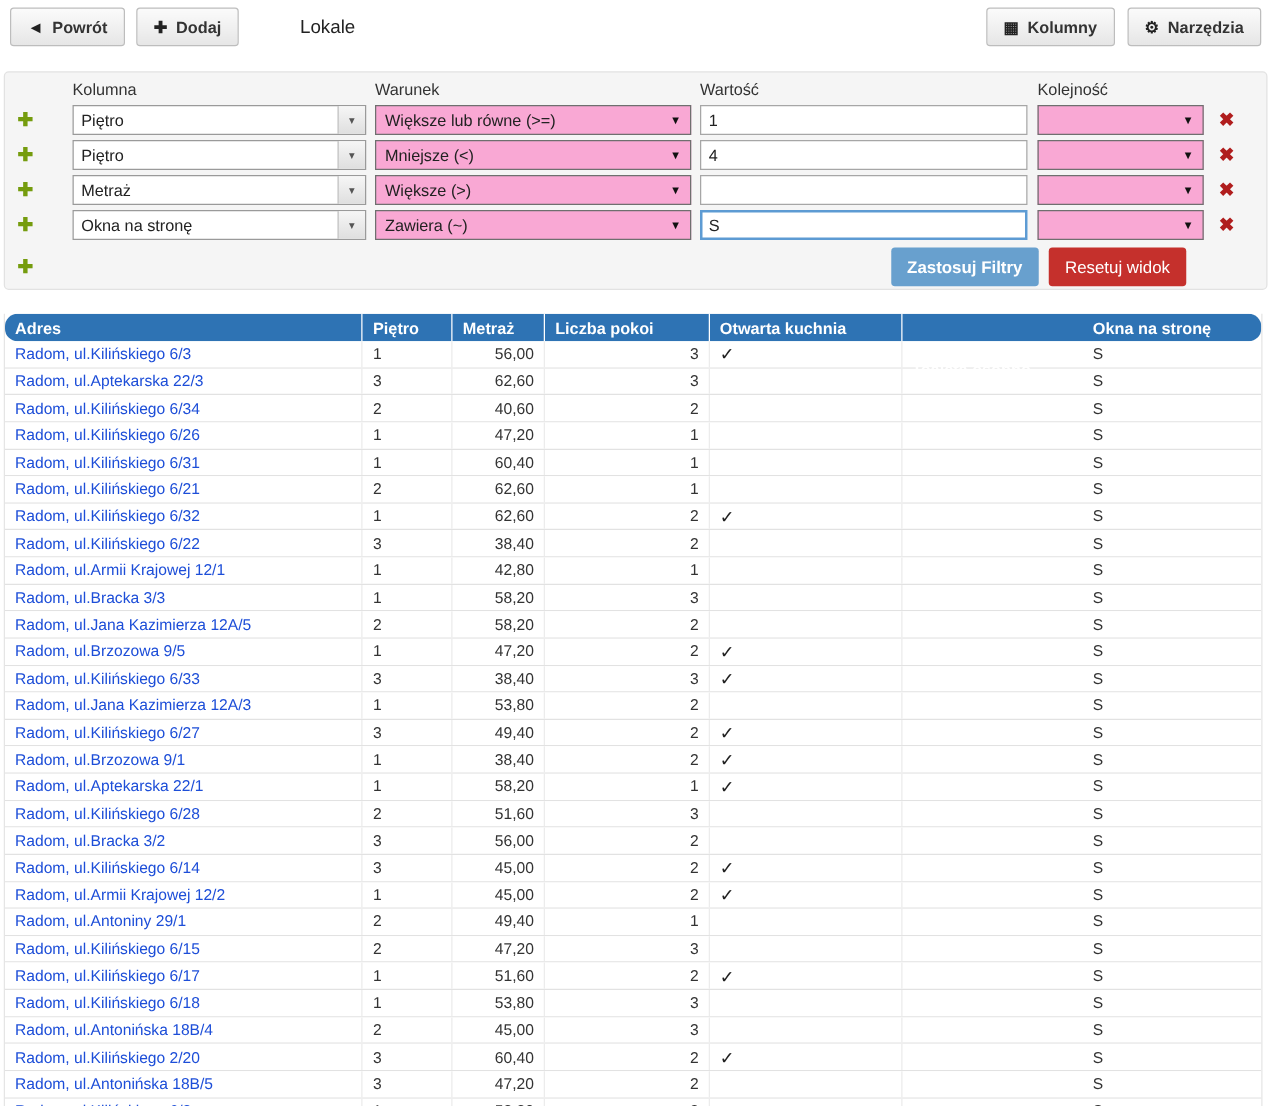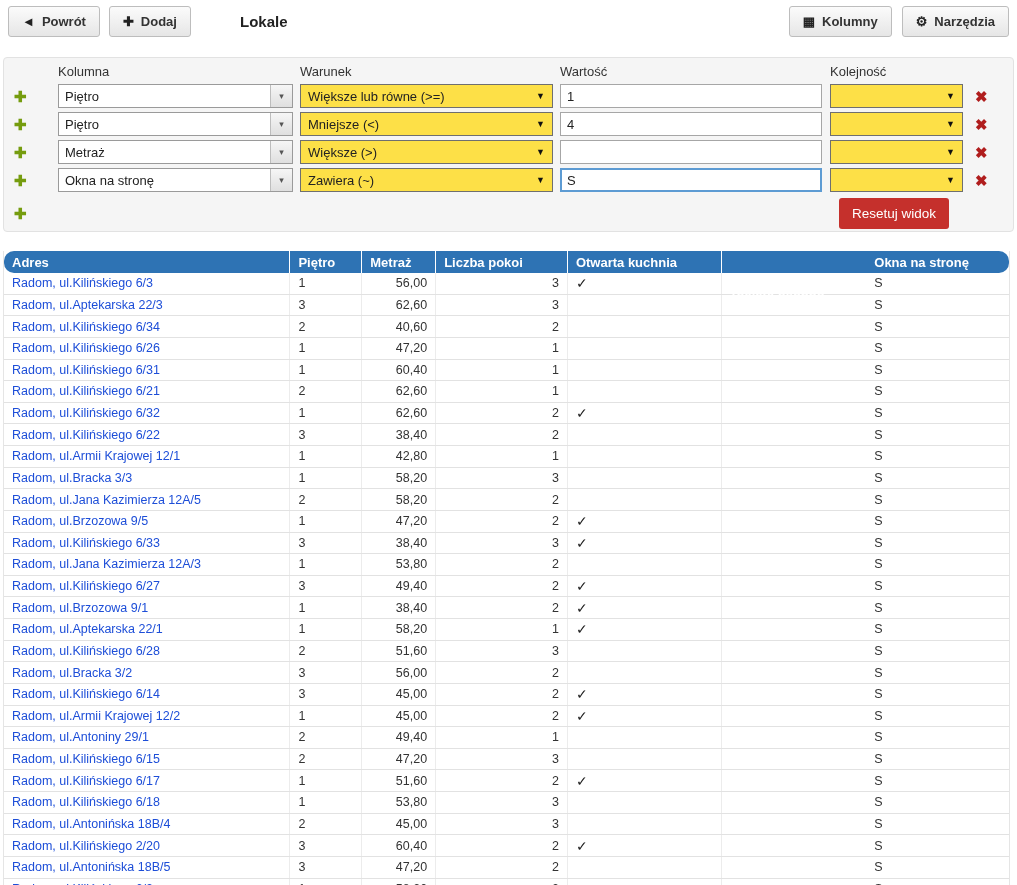--- a/index.html
+++ b/index.html
@@ -7,40 +7,40 @@
               font-family:"Liberation Sans", sans-serif; color:#333; }
 
   
   .toolbar { position:absolute; left:0; top:0; width:1017px; height:50px; }
   .tb-btn { display:inline-flex; align-items:center; gap:7px; height:31px; padding:0 13px;
             background:linear-gradient(#fbfbfb,#e6e6e6); border:1px solid #bdbdbd; border-radius:3px;
             font-size:13px; font-weight:bold; color:#333; cursor:pointer; }
   .tb-left { position:absolute; left:8px; top:6px; display:flex; gap:9px; }
   .tb-right { position:absolute; right:8px; top:6px; display:flex; gap:10px; }
   .tb-icon { font-size:13px; color:#222; }
-  .page-title { position:absolute; left:240px; top:13px; font-size:15px; font-weight:bold; color:#222; }
+  .page-title { position:absolute; left:240px; top:13px; font-size:15px; font-weight:normal; color:#222; }
 
   
   .filters { position:absolute; left:3px; top:57px; width:1011px; height:175px;
              background:#f5f5f5; border:1px solid #e2e2e2; border-radius:4px; padding:6px 0 16px 10px; }
   .f-labels { display:flex; height:20px; font-size:13px; color:#333; }
   .f-labels span { display:block; }
   .lb-col   { margin-left:44px; width:242px; }
   .lb-cond  { width:260px; }
   .lb-val   { width:270px; }
   .lb-ord   { width:133px; }
   .f-row { display:flex; align-items:center; height:24px; margin-bottom:4px; }
   .plus { width:44px; font-size:15px; font-weight:bold; color:#759c0e; cursor:pointer; line-height:1; }
   .combo { display:flex; width:235px; height:24px; border:1px solid #9a9a9a; background:#fff; margin-right:7px; }
   .combo input { flex:1; border:none; outline:none; padding:0 6px; font-size:13px;
                  font-family:"Liberation Sans",sans-serif; color:#222; background:transparent; }
   .combo .cbtn { width:22px; display:flex; align-items:center; justify-content:center;
                  background:linear-gradient(#f6f6f6,#dfdfdf); border-left:1px solid #bdbdbd;
                  color:#555; font-size:9px; cursor:pointer; }
-  .sel { display:flex; align-items:center; justify-content:space-between; background:#fde047;
+  .sel { display:flex; align-items:center; justify-content:space-between; background:#f9a8d4;
          border:1px solid #6f6f6f; height:24px; padding:0 7px; font-size:13px; color:#222; cursor:pointer; }
   .sel-cond { width:253px; margin-right:7px; }
   .sel-ord { width:133px; margin-right:12px; }
   .sel .arrow { font-size:9px; color:#111; }
   .val-input { width:262px; height:24px; border:1px solid #a6a6a6; margin-right:8px; padding:0 6px;
                font-size:13px; font-family:"Liberation Sans",sans-serif; color:#222; outline:none; }
   .val-input.focused { border:2px solid #5d9bd3; padding:0 5px; }
   .xdel { font-size:15px; color:#b01d1d; font-weight:bold; cursor:pointer; line-height:1; }
   .f-bottom { display:flex; align-items:center; margin-top:6px; height:31px; }
   .f-bottom .spacer { flex:1; }
@@ -169,20 +169,21 @@
     <div class="sel sel-ord">
       <span></span>
       <span class="arrow">▼</span>
     </div>
     <span class="xdel">✖</span>
   </div>
 
   <div class="f-bottom">
     <span class="plus">✚</span>
     <span class="spacer"></span>
+    <button class="btn-apply">Zastosuj Filtry</button>
     <button class="btn-reset">Resetuj widok</button>
   </div>
 </div>
 
 <div class="grid">
   <div class="thead">
     <div class="th c0">Adres</div>
     <div class="th c1">Piętro</div>
     <div class="th c2">Metraż</div>
     <div class="th c3">Liczba pokoi</div>

